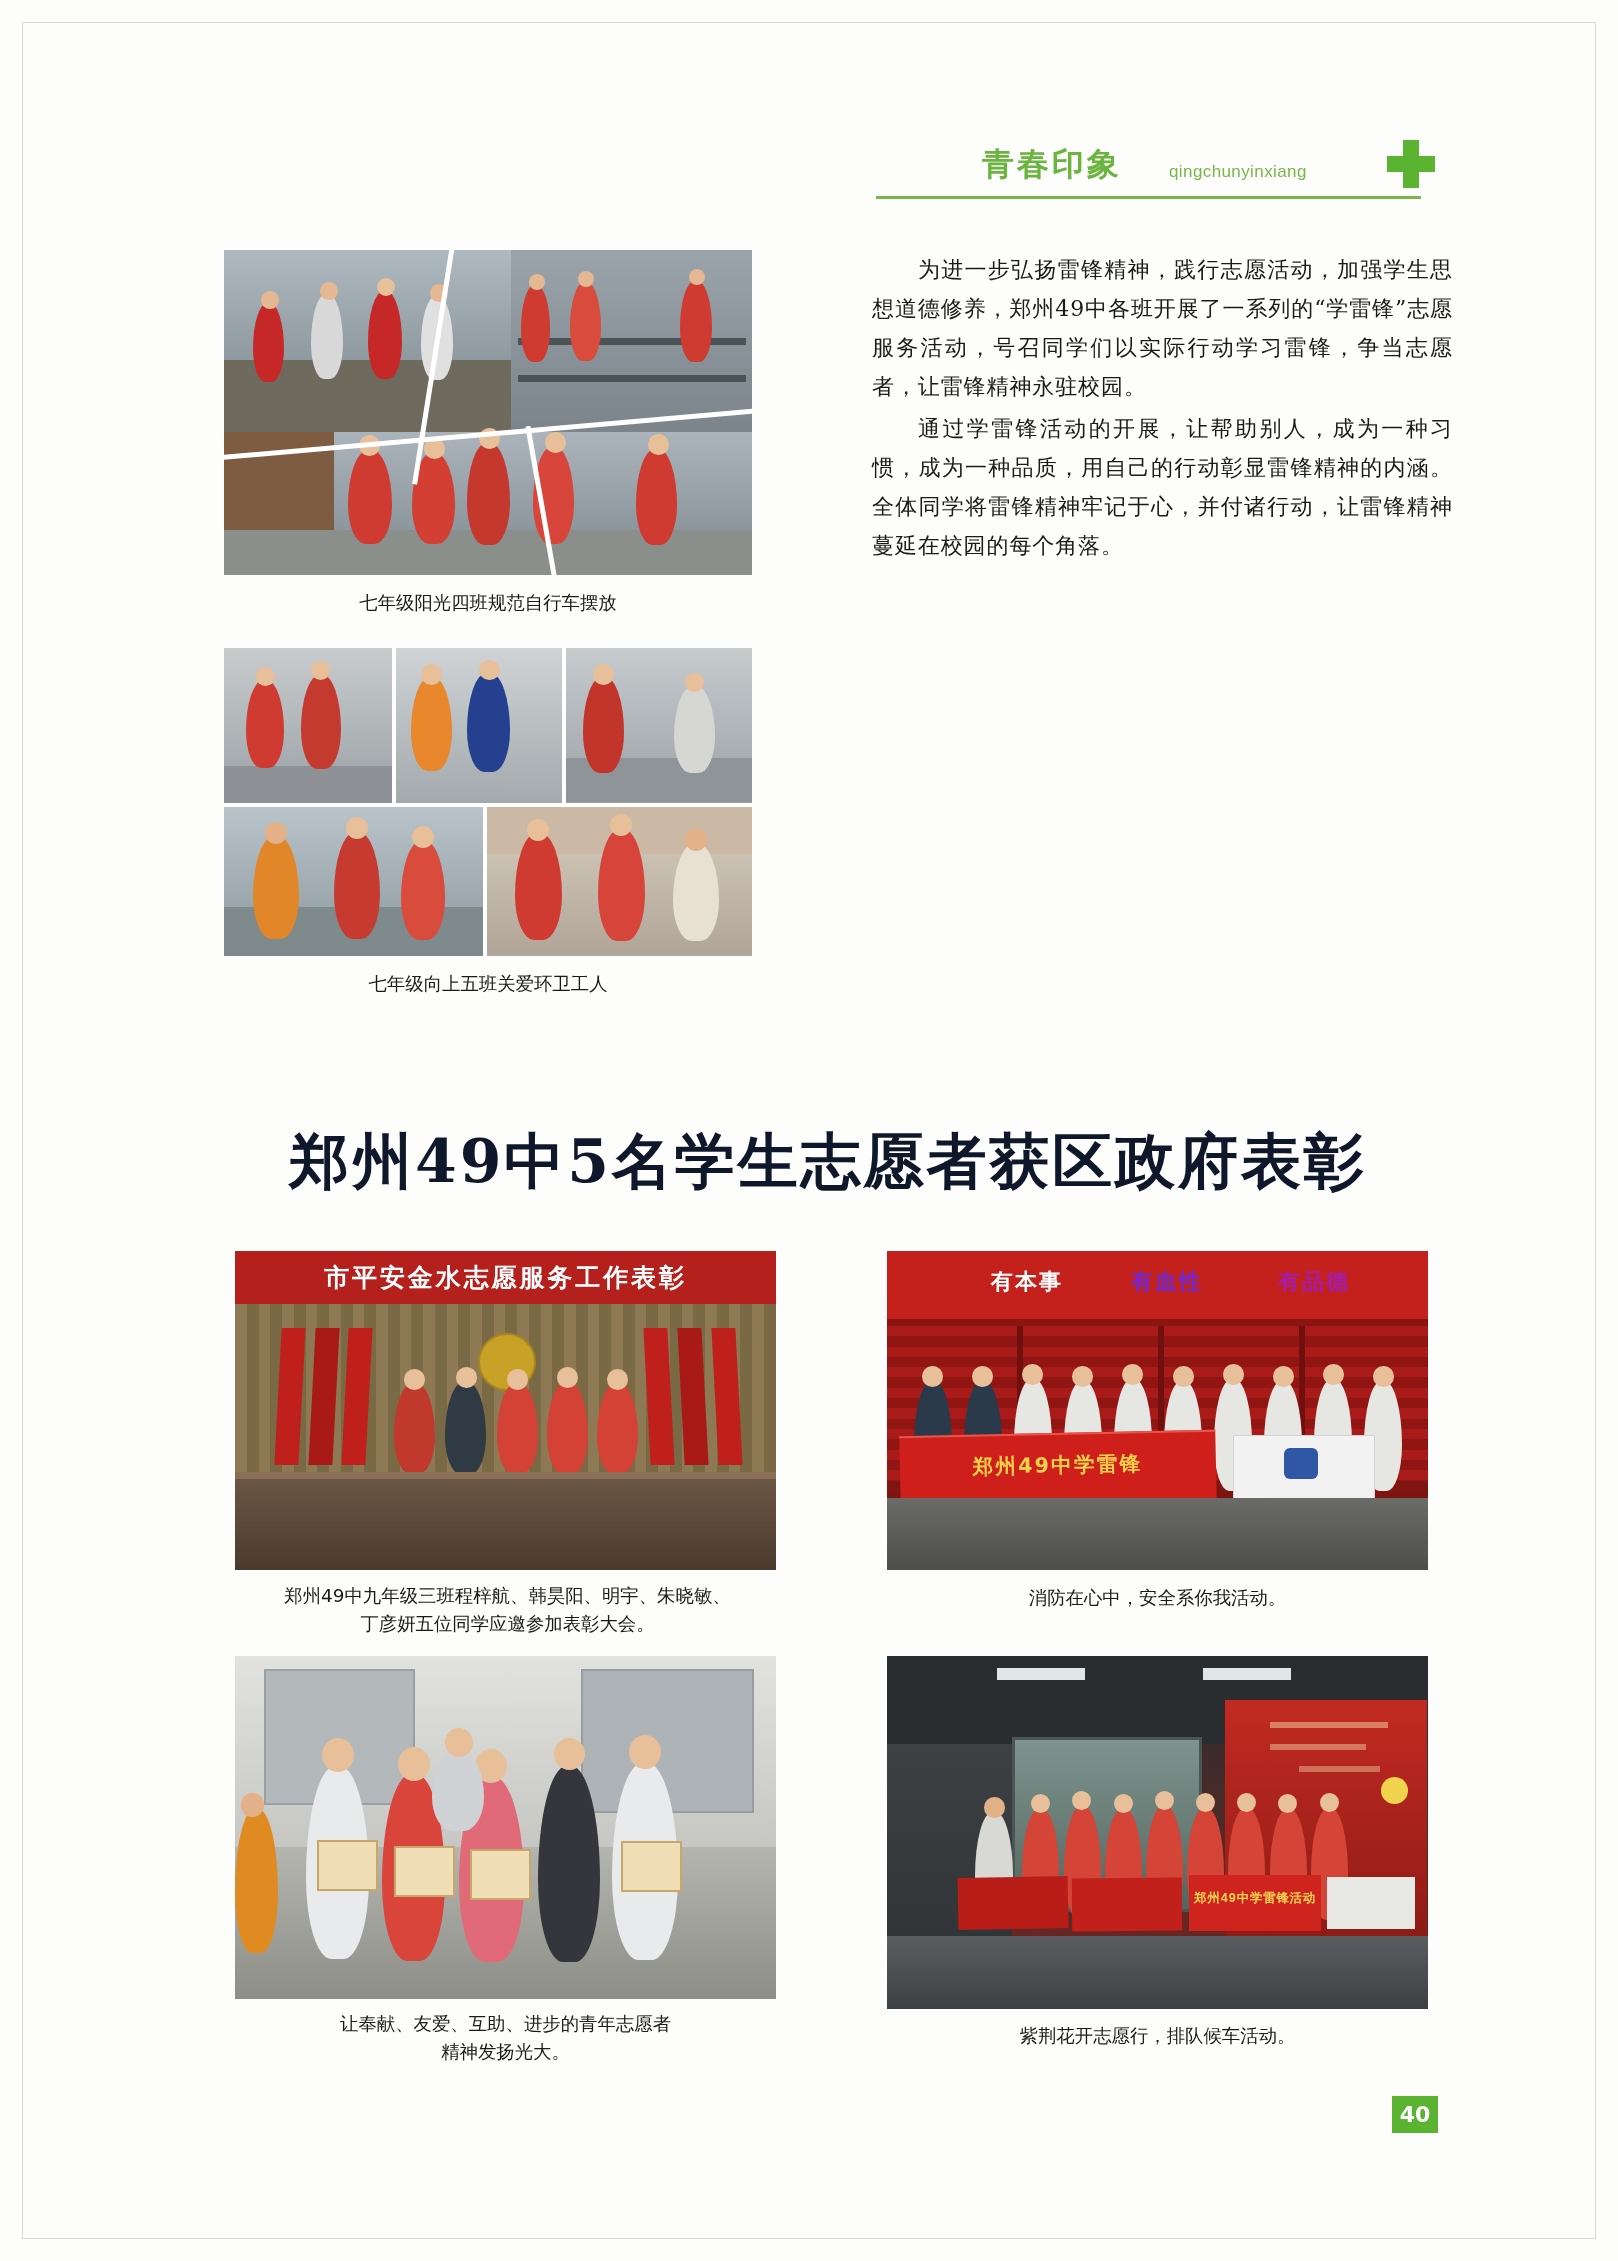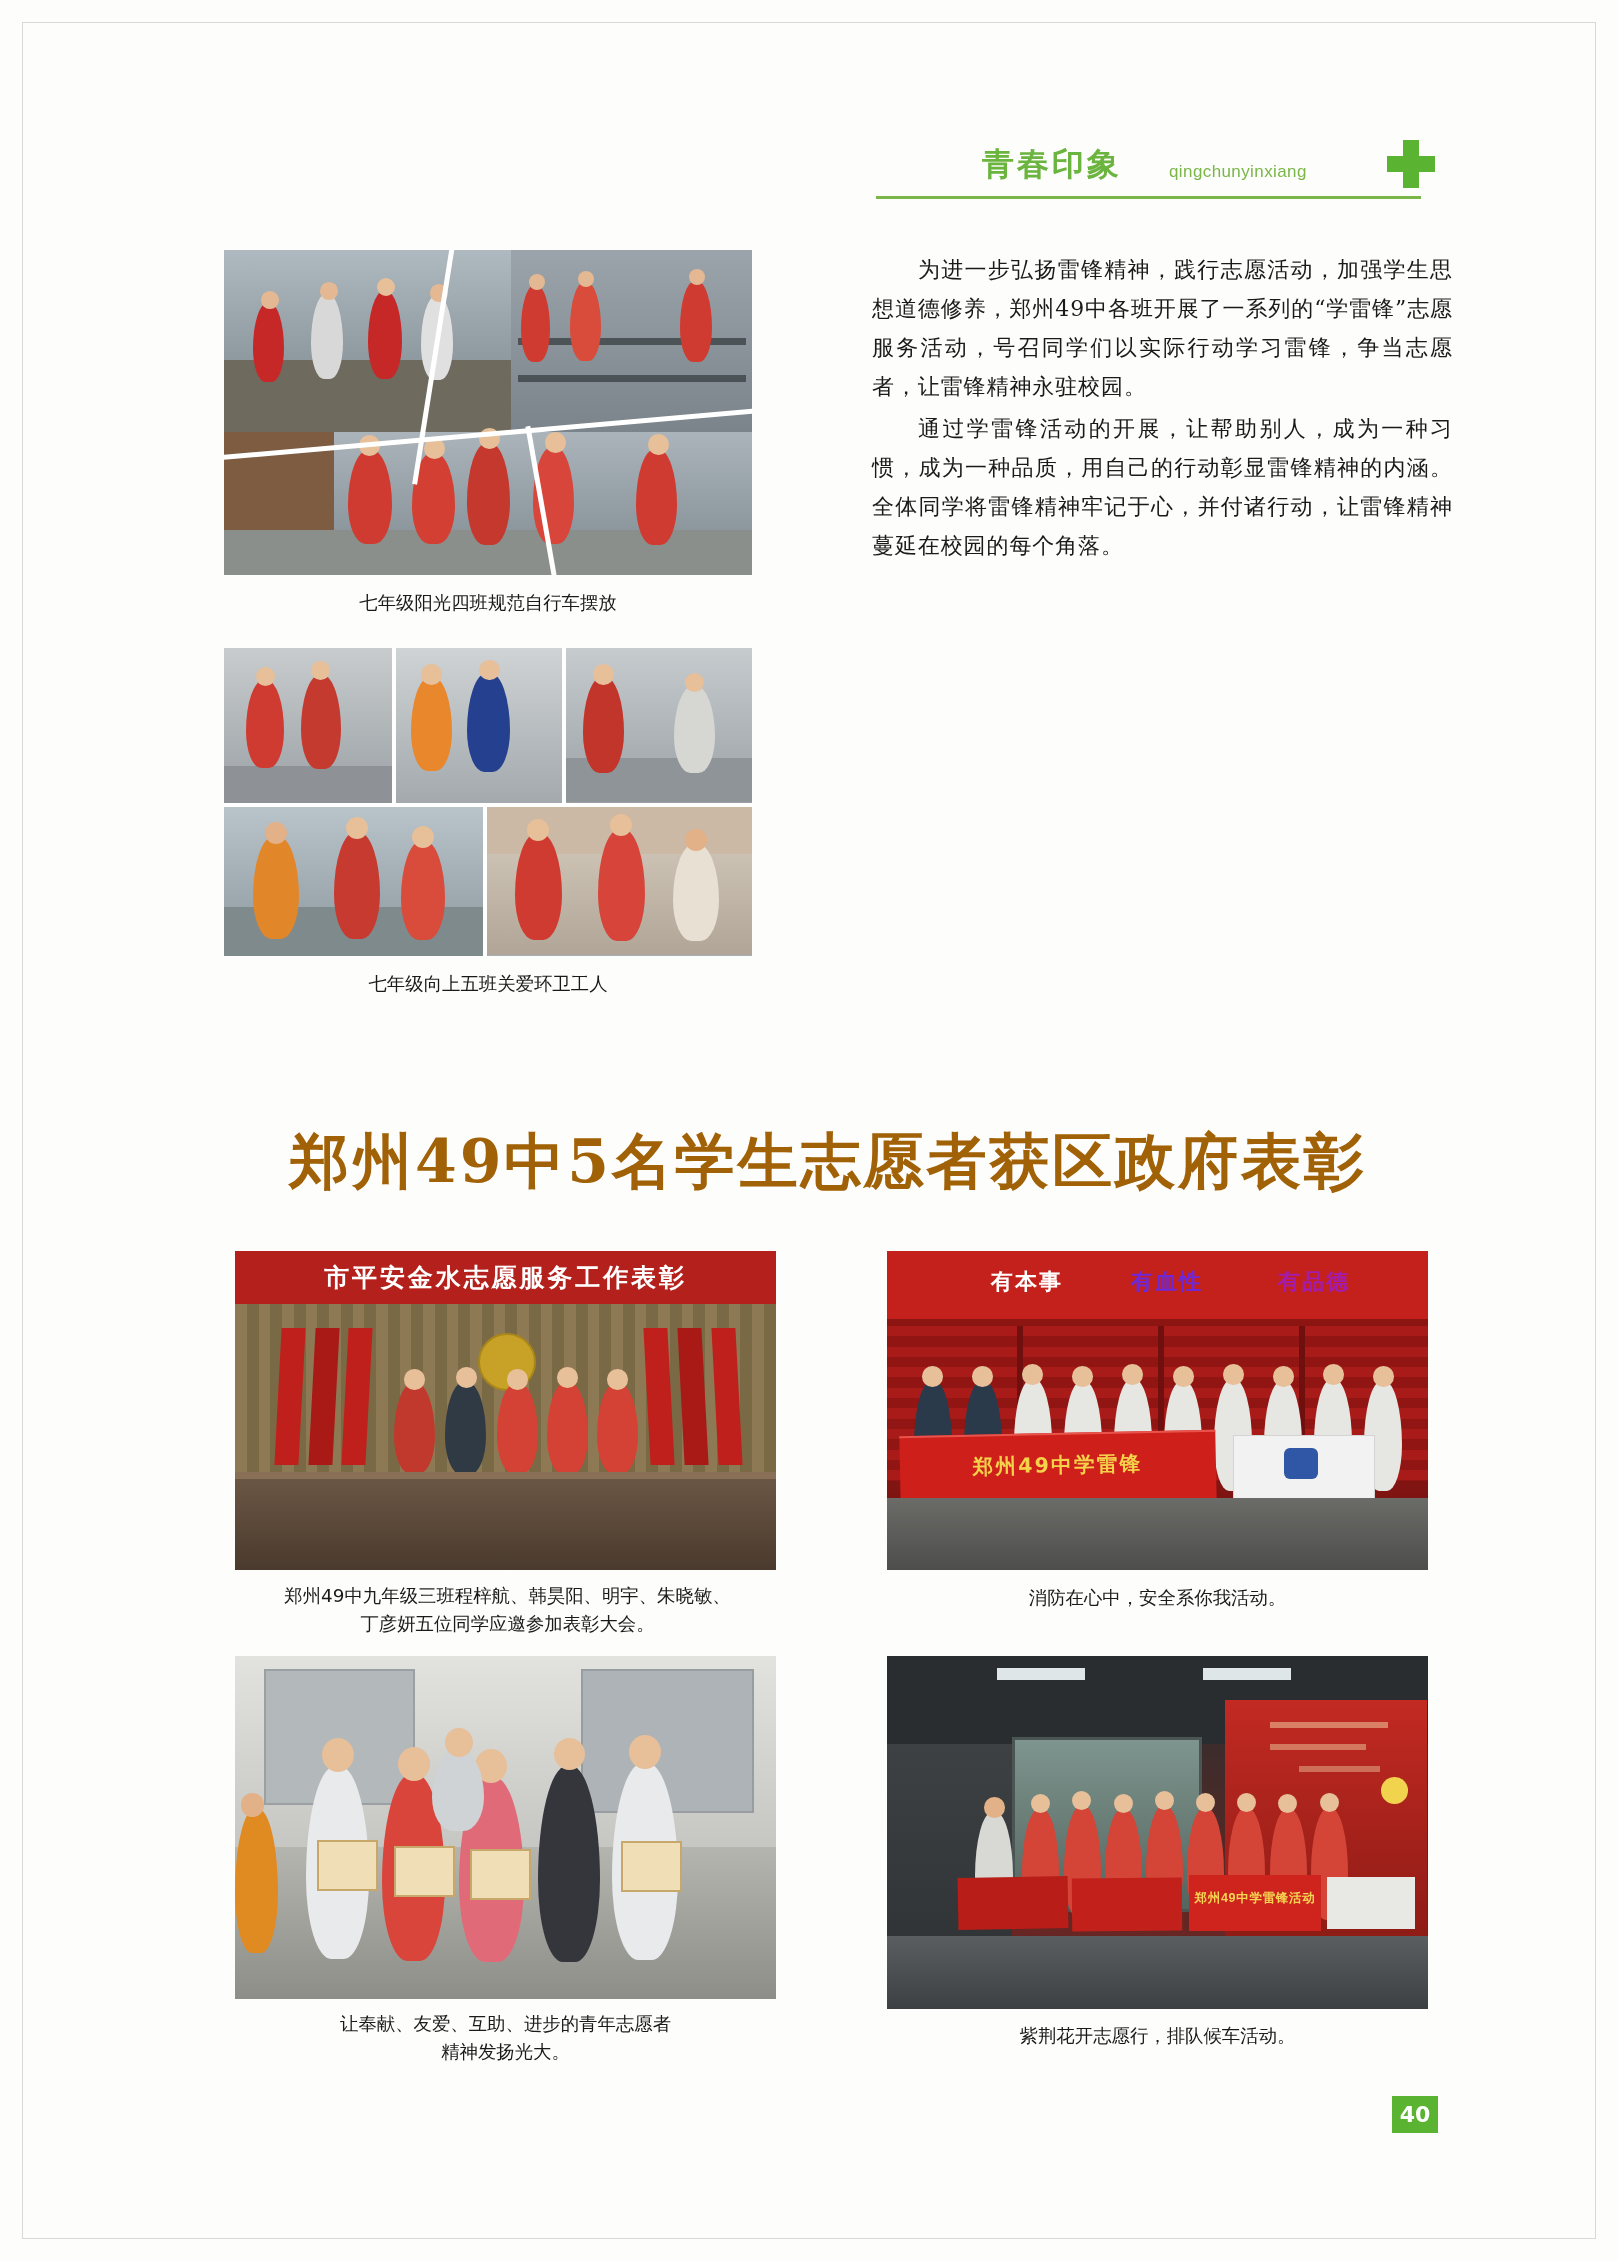--- a/index.html
+++ b/index.html
@@ -126,21 +126,21 @@
   .big-title {
     position: absolute;
     left: 184px;
     top: 1122px;
     width: 1288px;
     text-align: center;
     font-family: "DejaVu Serif", "Liberation Serif", serif;
     font-weight: bold;
     font-size: 60px;
     letter-spacing: 2.9px;
-    color: #a16207;
+    color: #0f172a;
     white-space: nowrap;
   }
 
   
   .page-num {
     position: absolute;
     left: 1392px;
     top: 2096px;
     width: 46px;
     height: 37px;
@@ -450,21 +450,21 @@
       <div class="fig" style="left:383px; top:153px; width:37px; height:110px; background:#d44437;"></div>
       <div class="head" style="left:391px; top:138px; width:19px; height:19px; background:#e7bf99;"></div>
       <div class="fig" style="left:424px; top:152px; width:37px; height:112px; background:#d44437;"></div>
       <div class="head" style="left:433px; top:137px; width:19px; height:19px; background:#e7bf99;"></div>
       <div class="fig" style="left:88px; top:156px; width:38px; height:110px; background:#d8d8d4;"></div>
       <div class="head" style="left:97px; top:141px; width:20.6px; height:20.6px; background:#e2b188;"></div>
 
       <div class="band" style="left:71px; top:221px; width:110px; height:52px; background:#b81d18; transform:rotate(-1deg);"></div>
       <div class="band" style="left:185px; top:222px; width:110px; height:53px; background:#c2211b; transform:rotate(-0.5deg);"></div>
       <div class="band" style="left:302px; top:219px; width:132px; height:56px; background:#cf241d;"></div>
-      <div style="position:absolute; left:303px; top:234px; width:130px; text-align:center; color:#f6d552; font-family:Liberation Sans, sans-serif; font-weight:bold; font-size:12.5px; letter-spacing:0.7px;">郑州49中学雷锋活动</div>
+      <div style="position:absolute; left:303px; top:234px; width:130px; text-align:center; color:#f6d552; font-family:Liberation Mono, monospace; font-weight:bold; font-size:12.5px; letter-spacing:0.7px;">郑州49中学雷锋活动</div>
       <div class="band" style="left:440px; top:221px; width:88px; height:52px; background:#e8e8e4;"></div>
 
       <div class="band" style="left:0; top:280px; width:541px; height:74px; background:linear-gradient(#5a5e60 0%, #3c4042 100%);"></div>
     </div>
   </div>
   <div class="caption" style="left:887px; top:2022px; width:541px;">紫荆花开志愿行，排队候车活动。</div>
 
   <div class="page-num">40</div>
 </div>
 

